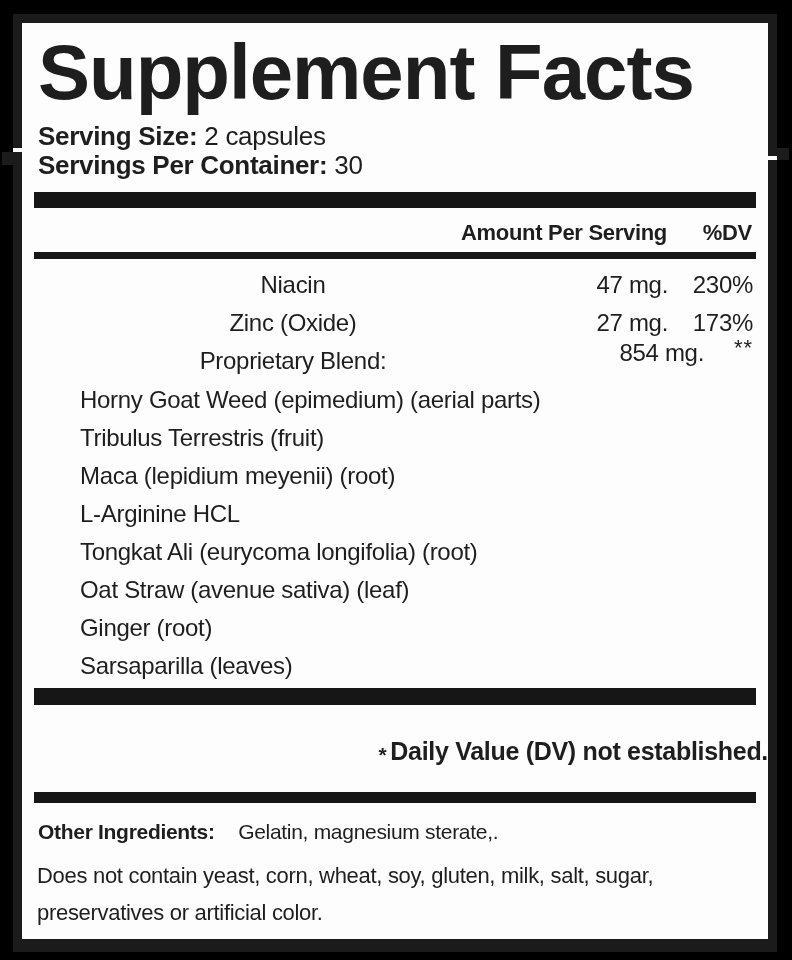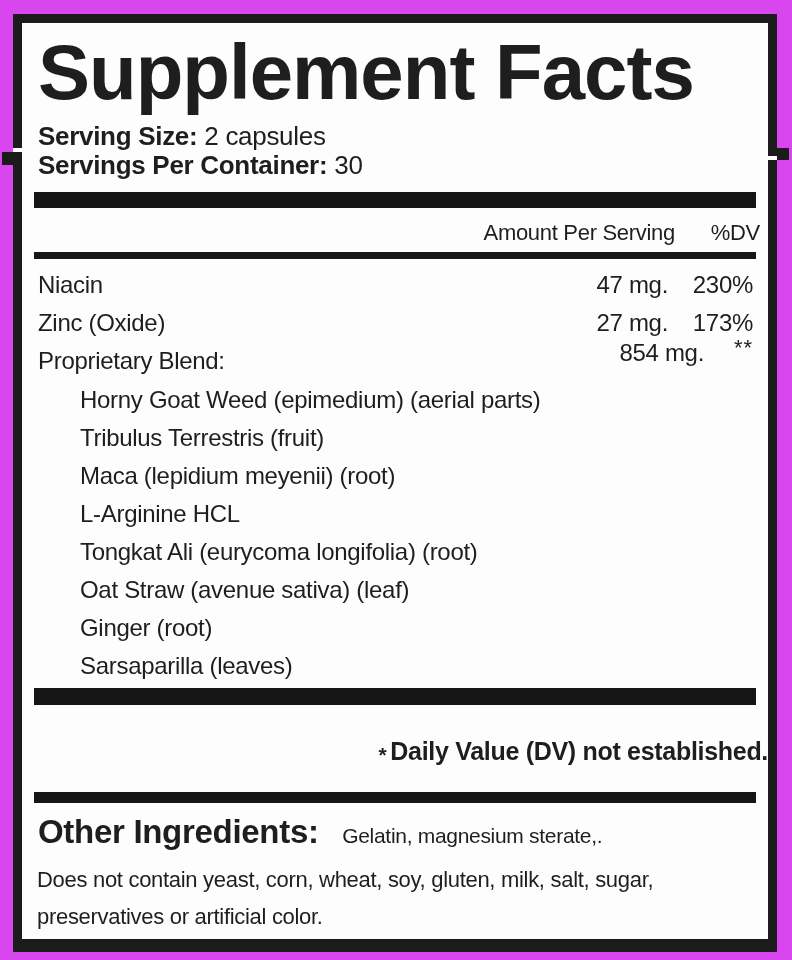--- a/index.html
+++ b/index.html
@@ -9,21 +9,21 @@
     width: 792px;
     height: 960px;
     overflow: hidden;
     font-family: "Liberation Sans", sans-serif;
     -webkit-font-smoothing: antialiased;
   }
   .page {
     position: relative;
     width: 792px;
     height: 960px;
-    background: #d946ef;
+    background: #000000;
   }
   .label-box {
     position: absolute;
     left: 13px;
     top: 14px;
     width: 764px;
     height: 938px;
     box-sizing: border-box;
     border: 9px solid #1b1b1b;
     border-bottom-width: 13px;
@@ -54,40 +54,40 @@
     background: #161616;
   }
   .bar1 { height: 16px; margin-top: 12px; }
   .bar2 { height: 7px;  margin-top: 7px; }
   .bar3 { height: 17px; margin-top: 3px; }
   .bar4 { height: 11px; margin-top: 26px; }
   .col-header {
     display: flex;
     align-items: baseline;
     margin-top: 13px;
-    padding-right: 8px;
-    font-weight: normal;
+    padding-right: 16px;
+    font-weight: bold;
     font-size: 22px;
     line-height: 24px;
   }
   .col-header .spacer { flex: 1; }
   .col-header .dv-h {
     width: 85px;
     text-align: right;
   }
   .facts-rows { margin-top: 7px; }
   .fact-row {
     display: flex;
     align-items: baseline;
     padding: 0 15px 0 16px;
     font-size: 24px;
     line-height: 38px;
     white-space: nowrap;
   }
-  .fact-row .name { flex: 1; }
+  .fact-row .name { flex: 1; text-align: center; }
   .fact-row .amt {
     width: 120px;
     text-align: right;
   }
   .fact-row .dv {
     width: 85px;
     text-align: right;
   }
   .fact-row.blend-head .amt {
     position: relative;
@@ -122,21 +122,21 @@
     margin-right: 4px;
   }
   .other-line {
     margin: 14px 0 0 16px;
     font-size: 21px;
     line-height: 30px;
     white-space: nowrap;
   }
   .other-line .lbl {
     font-weight: bold;
-    font-size: 33px;
+    font-size: 21px;
   }
   .other-line .val { margin-left: 18px; }
   .disclaimer {
     margin-left: 15px;
     font-size: 22px;
     line-height: 26px;
     white-space: nowrap;
   }
   .disclaimer.l1 { margin-top: 16px; }
   .disclaimer.l2 { margin-top: 11px; }

